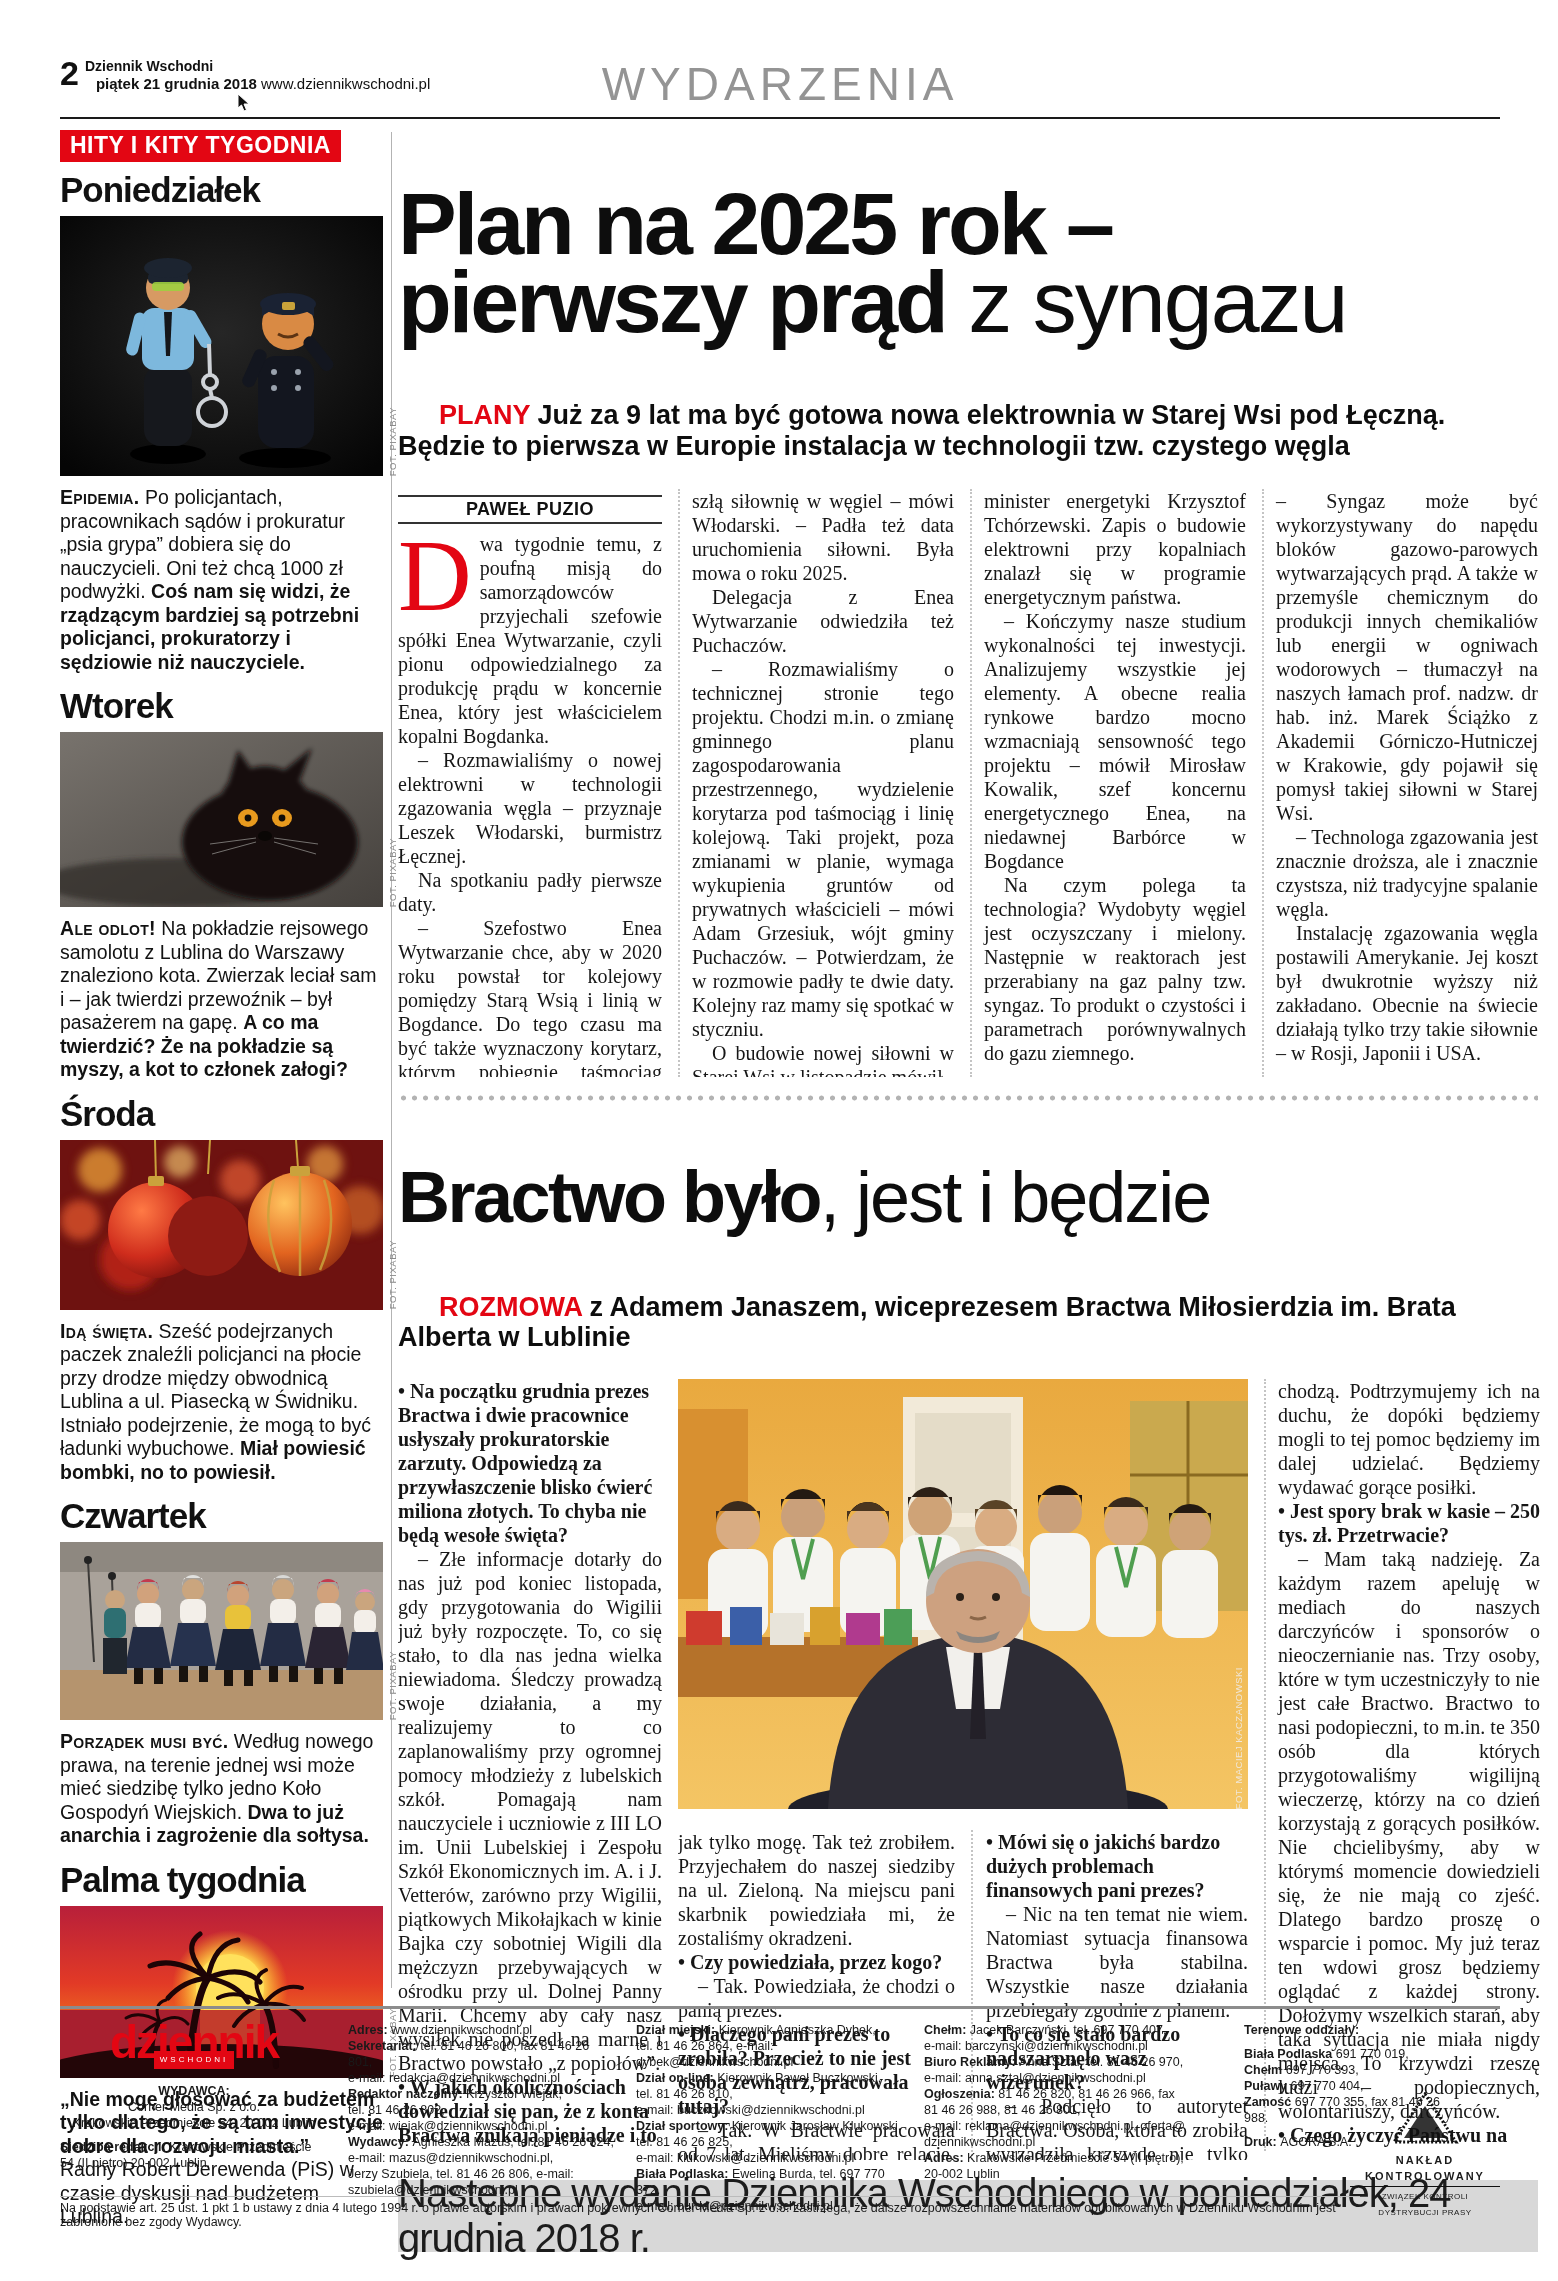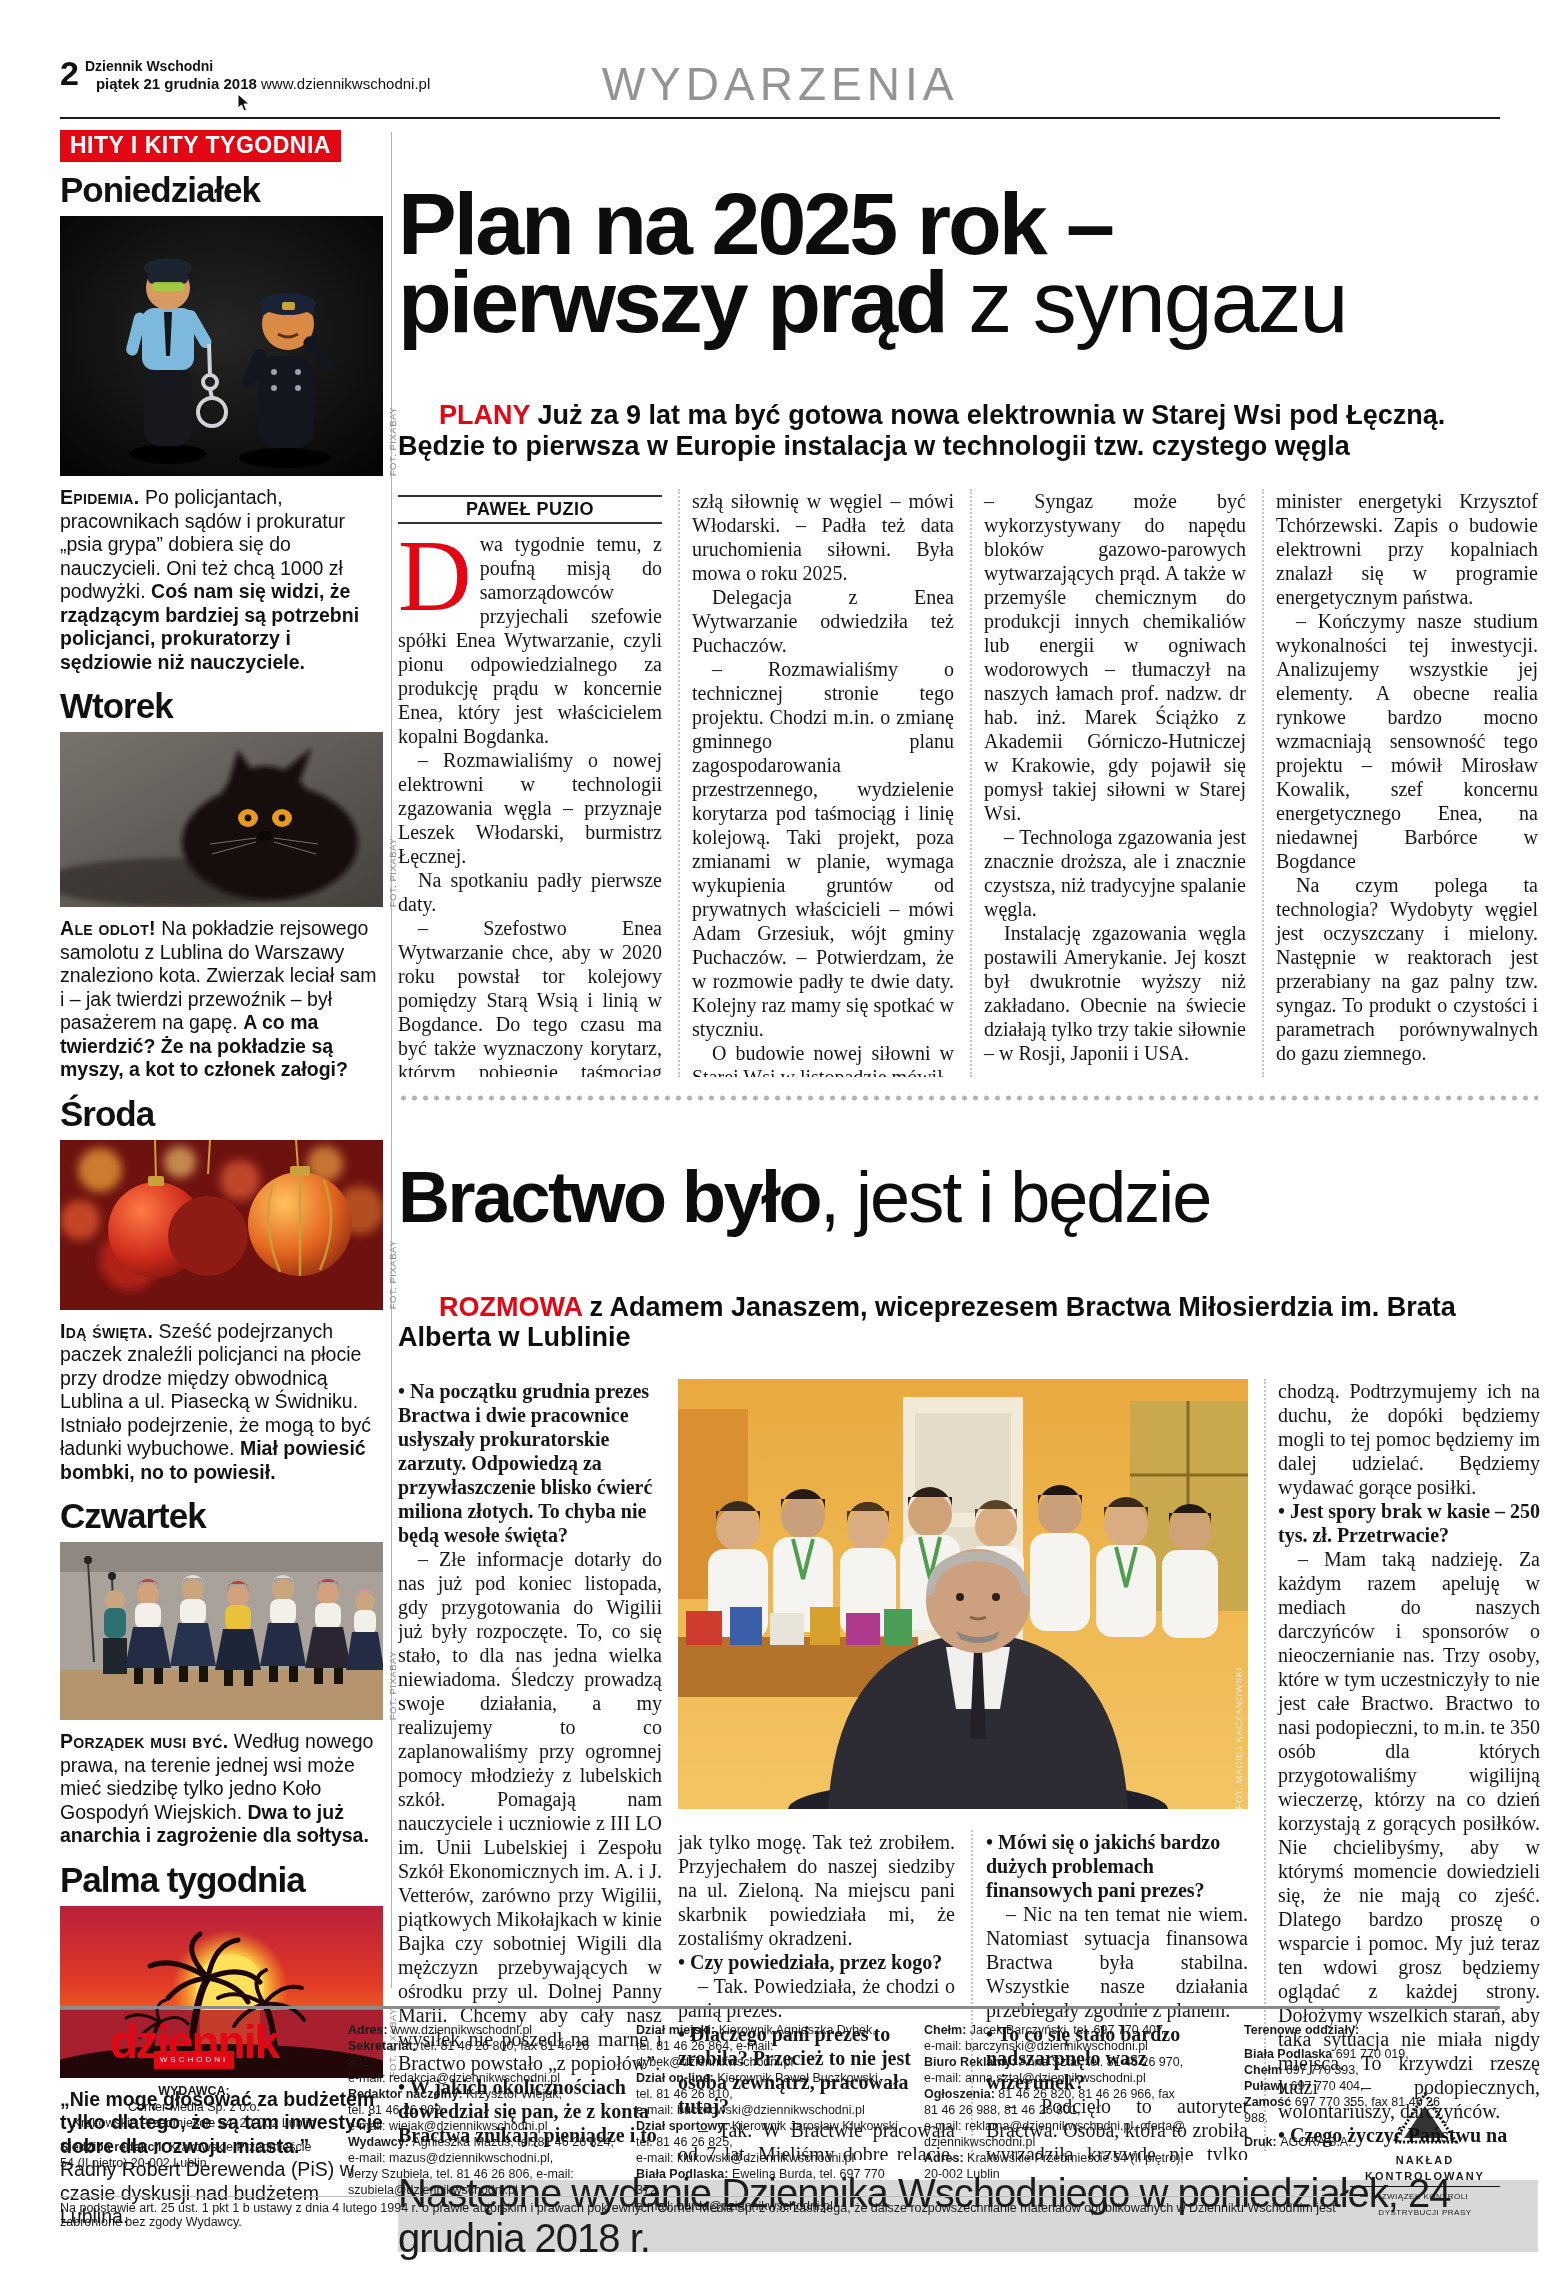--- a/index.html
+++ b/index.html
@@ -400,28 +400,28 @@
           <p>Na spotkaniu padły pierwsze daty.</p>
           <p>– Szefostwo Enea Wytwarzanie chce, aby w 2020 roku powstał tor kolejowy pomiędzy Starą Wsią i linią w Bogdance. Do tego czasu ma być także wyznaczony korytarz, którym pobiegnie taśmociąg zaopatrujący przy-</p>
         </div>
         <div class="col sep a1col">
           <p class="ni">szłą siłownię w węgiel – mówi Włodarski. – Padła też data uruchomienia siłowni. Była mowa o roku 2025.</p>
           <p>Delegacja z Enea Wytwarzanie odwiedziła też Puchaczów.</p>
           <p>– Rozmawialiśmy o technicznej stronie tego projektu. Chodzi m.in. o zmianę gminnego planu zagospodarowania przestrzennego, wydzielenie korytarza pod taśmociąg i linię kolejową. Taki projekt, poza zmianami w planie, wymaga wykupienia gruntów od prywatnych właścicieli – mówi Adam Grzesiuk, wójt gminy Puchaczów. – Potwierdzam, że w rozmowie padły te dwie daty. Kolejny raz mamy się spotkać w styczniu.</p>
           <p>O budowie nowej siłowni w Starej Wsi w listopadzie mówił</p>
         </div>
         <div class="col sep a1col">
+          <p class="ni">minister energetyki Krzysztof Tchórzewski. Zapis o budowie elektrowni przy kopalniach znalazł się w programie energetycznym państwa.</p>
+          <p>– Kończymy nasze studium wykonalności tej inwestycji. Analizujemy wszystkie jej elementy. A obecne realia rynkowe bardzo mocno wzmacniają sensowność tego projektu – mówił Mirosław Kowalik, szef koncernu energetycznego Enea, na niedawnej Barbórce w Bogdance</p>
+          <p>Na czym polega ta technologia? Wydobyty węgiel jest oczyszczany i mielony. Następnie w reaktorach jest przerabiany na gaz palny tzw. syngaz. To produkt o czystości i parametrach porównywalnych do gazu ziemnego.</p>
+        </div>
+        <div class="col sep a1col">
           <p class="ni">– Syngaz może być wykorzystywany do napędu bloków gazowo-parowych wytwarzających prąd. A także w przemyśle chemicznym do produkcji innych chemikaliów lub energii w ogniwach wodorowych – tłumaczył na naszych łamach prof. nadzw. dr hab. inż. Marek Ściążko z Akademii Górniczo-Hutniczej w Krakowie, gdy pojawił się pomysł takiej siłowni w Starej Wsi.</p>
           <p>– Technologa zgazowania jest znacznie droższa, ale i znacznie czystsza, niż tradycyjne spalanie węgla.</p>
           <p>Instalację zgazowania węgla postawili Amerykanie. Jej koszt był dwukrotnie wyższy niż zakładano. Obecnie na świecie działają tylko trzy takie siłownie – w Rosji, Japonii i USA.</p>
-        </div>
-        <div class="col sep a1col">
-          <p class="ni">minister energetyki Krzysztof Tchórzewski. Zapis o budowie elektrowni przy kopalniach znalazł się w programie energetycznym państwa.</p>
-          <p>– Kończymy nasze studium wykonalności tej inwestycji. Analizujemy wszystkie jej elementy. A obecne realia rynkowe bardzo mocno wzmacniają sensowność tego projektu – mówił Mirosław Kowalik, szef koncernu energetycznego Enea, na niedawnej Barbórce w Bogdance</p>
-          <p>Na czym polega ta technologia? Wydobyty węgiel jest oczyszczany i mielony. Następnie w reaktorach jest przerabiany na gaz palny tzw. syngaz. To produkt o czystości i parametrach porównywalnych do gazu ziemnego.</p>
         </div>
       </div>
     </article>
 
     <div class="dotsep"></div>
 
     <article>
       <h2 class="hl2"><span>Bractwo było</span><span class="hl-light">, jest i będzie</span></h2>
       <p class="sub2"><span class="kicker">ROZMOWA</span><span class="rest"> z Adamem Janaszem, wiceprezesem Bractwa Miłosierdzia im. Brata Alberta w Lublinie</span></p>
 

